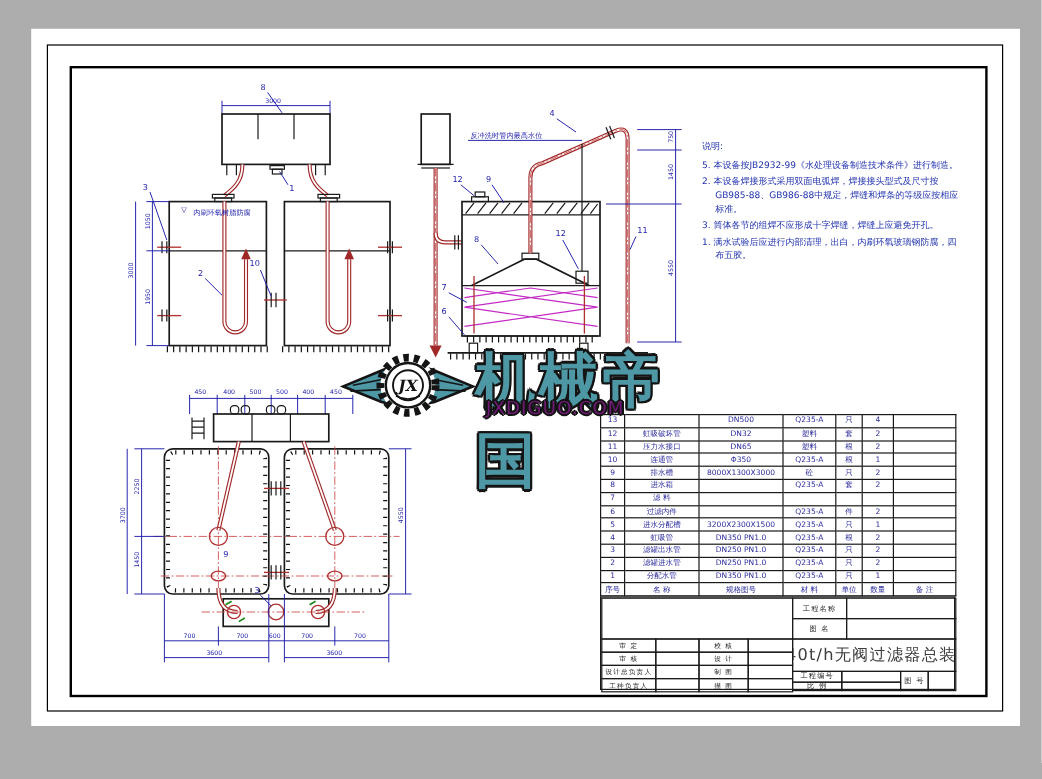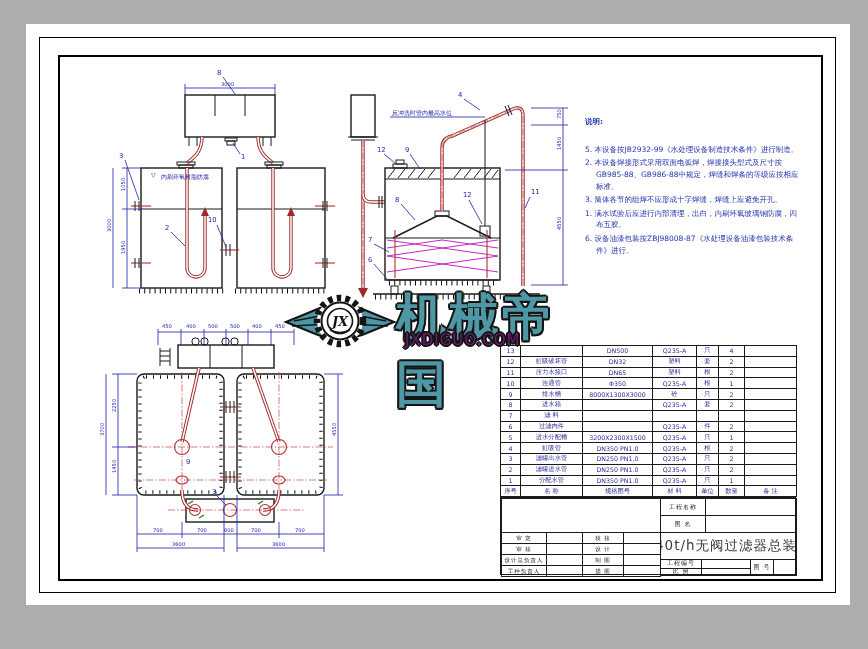--- a/index.html
+++ b/index.html
@@ -20,21 +20,21 @@
   .mag{stroke:#c42bc4;stroke-width:1;fill:none}
   .grn{stroke:#1a8a1a;stroke-width:1.4;fill:none}
   .tick{stroke:#111;stroke-dasharray:1 4.2;stroke-width:5;fill:none}
   .bolt{stroke:#111;stroke-dasharray:1 6;stroke-width:3.4;fill:none}
   .dim{font-size:5.2px;fill:#1d1daa}
   .leader{font-size:6.8px;fill:#1d1daa}
   .bnote{font-size:6px;fill:#1d1daa}
   .arr{fill:#a02828;stroke:none}
   
   .notes{position:absolute;left:585px;top:116px;width:214px;color:#2233ad;font-size:7.5px;line-height:1.55;}
-  .notes .hd{margin-bottom:16px;font-weight:bold;}
+  .notes .hd{margin-bottom:4px;}
   .notes .it{padding-left:11px;text-indent:-11px;margin-bottom:2px;}
   
   .bom{position:absolute;left:500px;top:345px;width:296px;border-collapse:collapse;table-layout:fixed;}
   .bom td{border:1px solid #1a1a1a;height:9.8px;padding:0 1px;font-size:6.3px;color:#2b2b9c;
           text-align:center;overflow:hidden;white-space:nowrap;}
   
   .tb{position:absolute;left:500px;top:497px;width:296px;height:78px;border:1px solid #1a1a1a;box-sizing:border-box;font-size:6px;color:#1a1a1a;}
   .tb .cell{position:absolute;border:1px solid #1a1a1a;box-sizing:border-box;display:flex;align-items:center;justify-content:center;overflow:hidden;white-space:nowrap;}
   .tb .lbl{letter-spacing:1px;}
   .tb-title{font-size:13.5px;color:#3c3c3c;letter-spacing:1px;font-weight:500;}
@@ -310,21 +310,20 @@
     <line class="d" x1="119" y1="184" x2="128" y2="193"></line>
   </svg>
 
   <div class="notes">
     <div class="hd">说明:</div>
     <div id="notes-items">
         <div class="it">5. 本设备按JB2932-99《水处理设备制造技术条件》进行制造。</div>
         <div class="it">2. 本设备焊接形式采用双面电弧焊，焊接接头型式及尺寸按GB985-88、GB986-88中规定，焊缝和焊条的等级应按相应标准。</div>
         <div class="it">3. 筒体各节的组焊不应形成十字焊缝，焊缝上应避免开孔。</div>
         <div class="it">1. 满水试验后应进行内部清理，出白，内刷环氧玻璃钢防腐，四布五胶。</div>
-        <div class="it">6. 设备油漆包装按ZBJ98008-87《水处理设备油漆包装技术条件》进行。</div>
       </div>
   </div>
 
   <table class="bom">
     <colgroup>
       <col style="width:20px">
         <col style="width:62px">
         <col style="width:70px">
         <col style="width:44px">
       <col style="width:22px">

